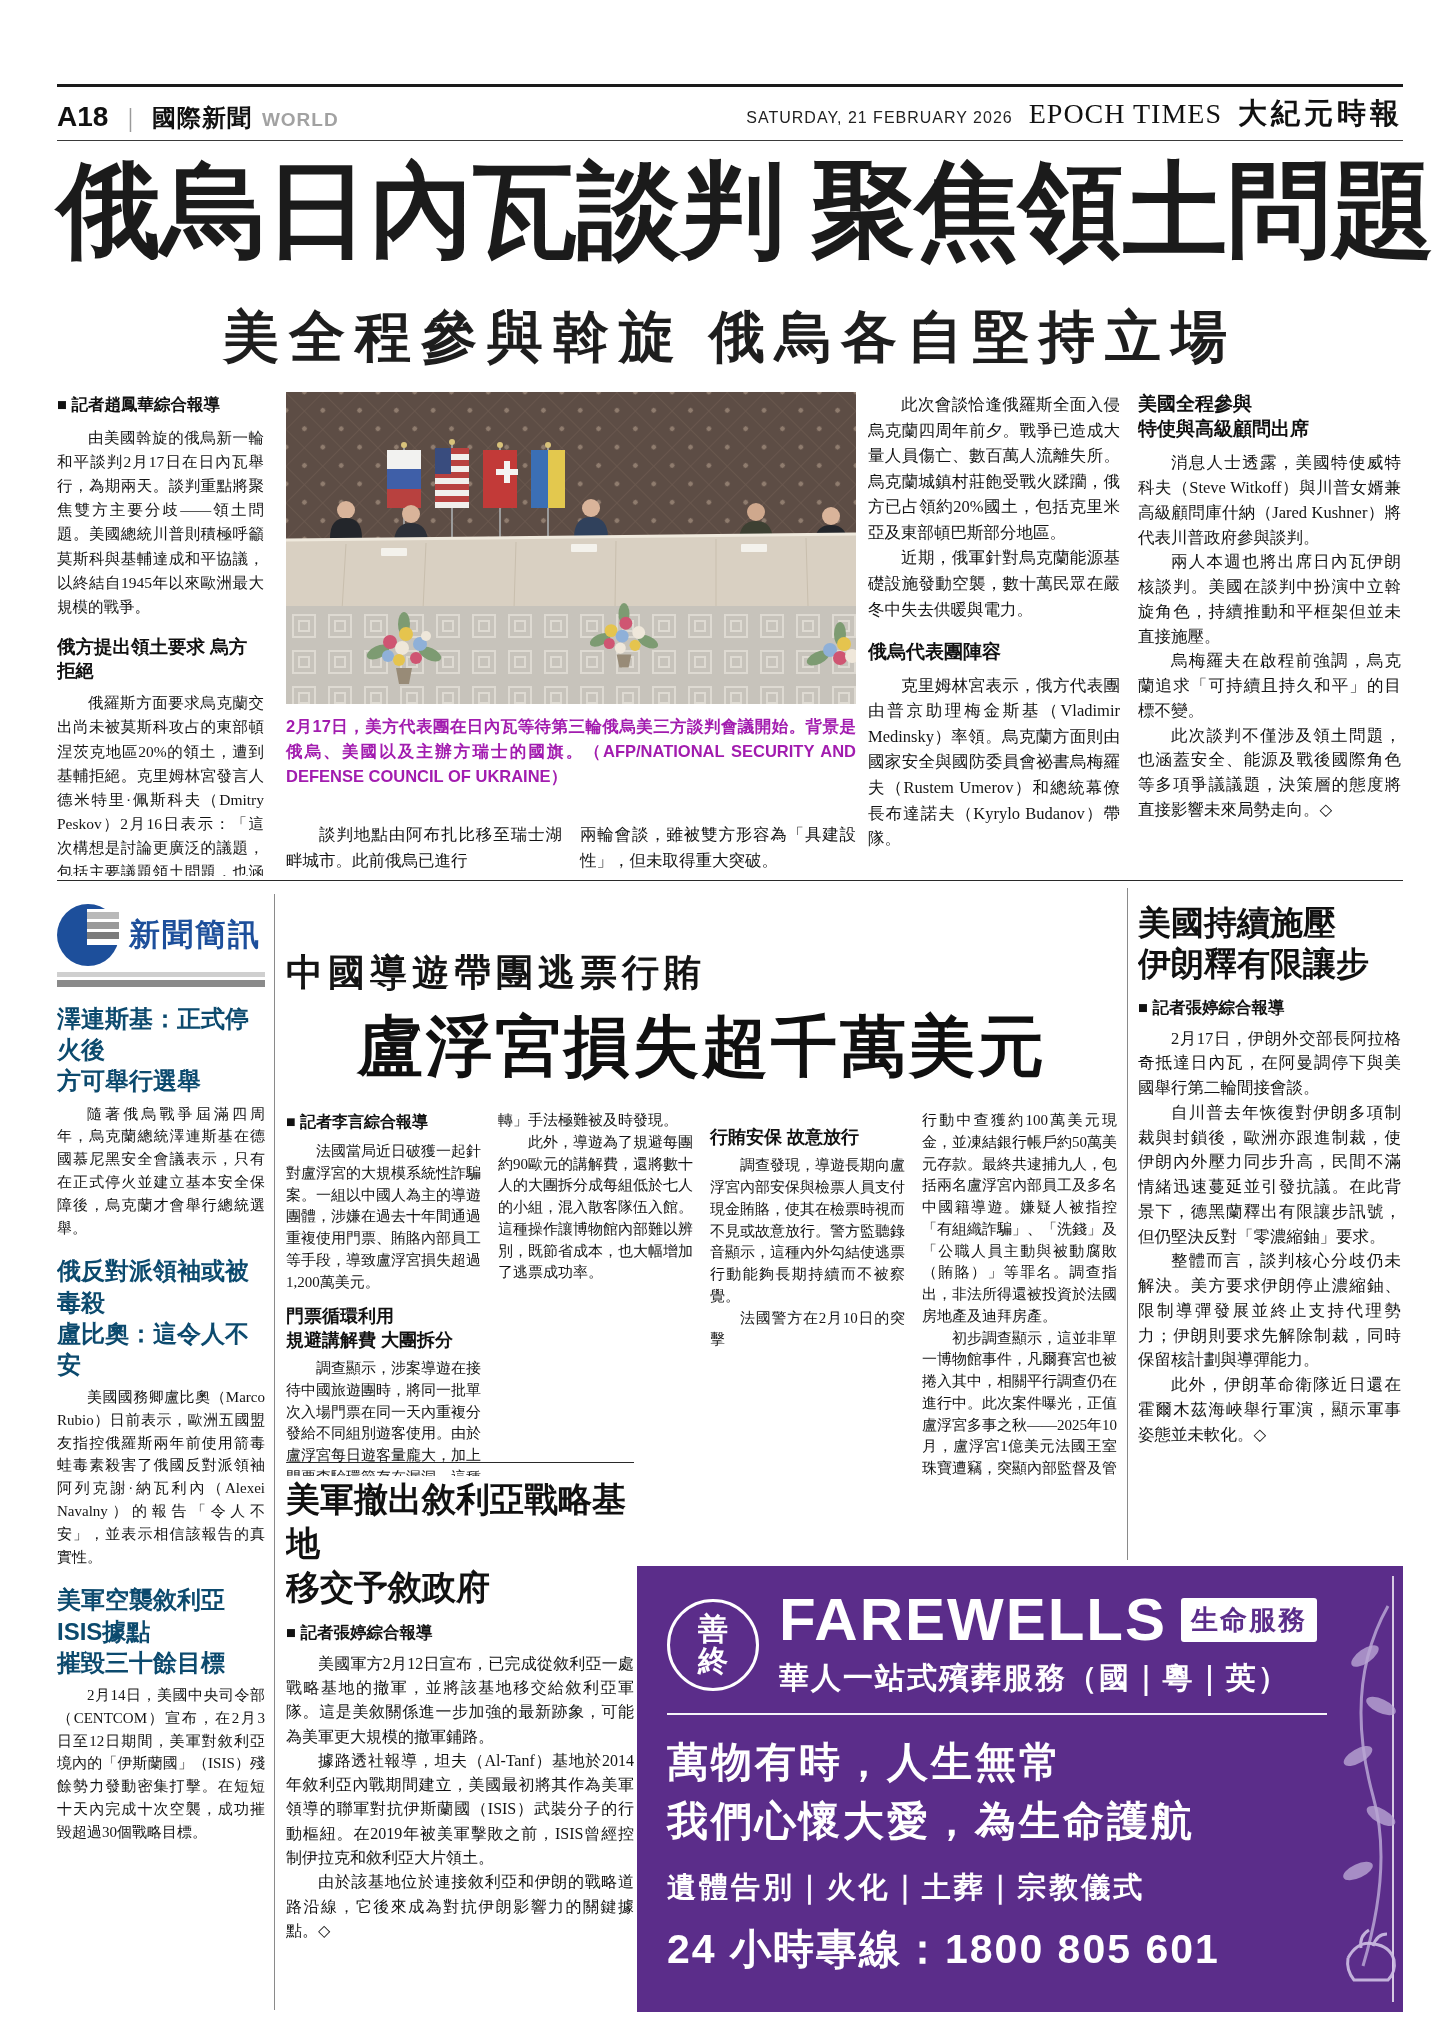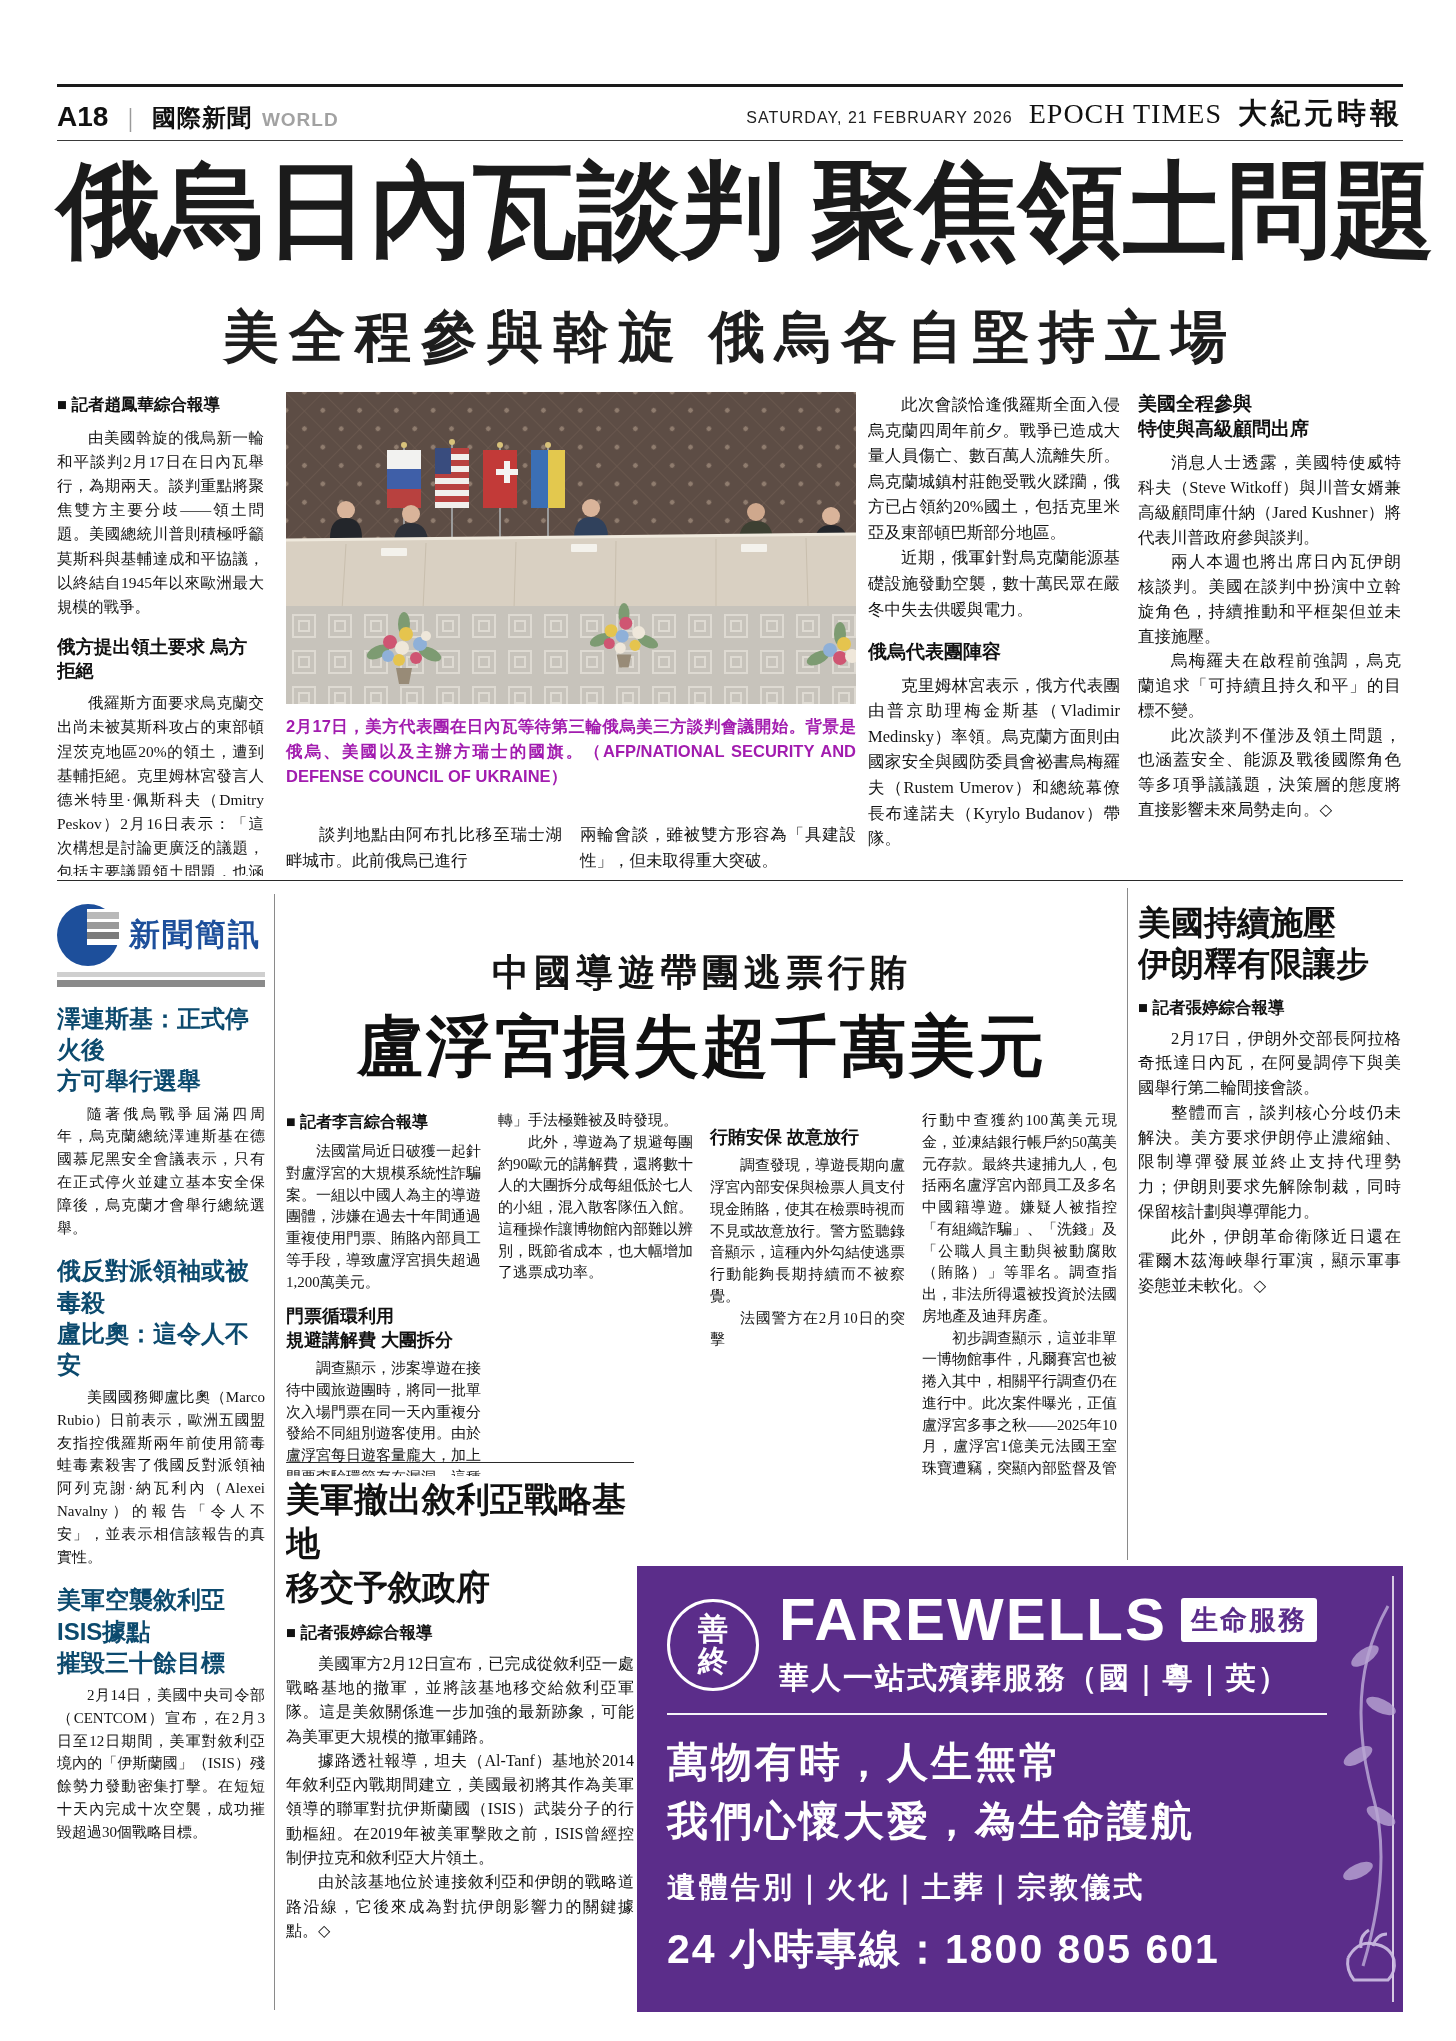--- a/index.html
+++ b/index.html
@@ -67,21 +67,21 @@
             color:#1d4f9b;letter-spacing:2px;white-space:nowrap;}
   .nb-bars{height:15px;margin:6px 0 2px 0;
            background:linear-gradient(#cfcfcf 0 5px,#ffffff 5px 8px,#8a8a8a 8px 15px);}
   .brief{margin-top:16px;}
   .brief-title{font-family:"Liberation Sans","DejaVu Sans",sans-serif;font-weight:700;font-size:24px;
                line-height:1.3;color:#0c4a6e;white-space:pre-line;margin-bottom:6px;}
   .brief-body{margin:0;text-indent:2em;text-align:justify;font-size:15px;line-height:1.52;}
 
   
   .louvre{left:286px;top:948px;width:832px;}
-  .louvre-kicker{text-align:center;font-family:Liberation Serif, serif;font-weight:700;
+  .louvre-kicker{text-align:left;font-family:Liberation Serif, serif;font-weight:700;
                  font-size:37px;letter-spacing:5px;color:#141414;}
   .louvre-big{text-align:center;font-family:"Liberation Sans","DejaVu Sans",sans-serif;font-weight:900;
               font-size:66px;letter-spacing:3px;color:#101010;margin-top:4px;white-space:nowrap;}
   .louvre-cols{display:flex;gap:17px;margin-top:18px;height:366px;overflow:hidden;}
   .louvre-cols .lcol{width:195px;font-size:15px;line-height:1.45;text-align:justify;}
   .lcol .subhd{font-size:18px;margin:12px 0 6px 0;}
   .lcol .byline{font-size:16px;}
 
   
   .iran{left:1138px;top:892px;width:263px;height:672px;overflow:hidden;}
@@ -367,20 +367,21 @@
         <p class="para">初步調查顯示，這並非單一博物館事件，凡爾賽宮也被捲入其中，相關平行調查仍在進行中。此次案件曝光，正值盧浮宮多事之秋——2025年10月，盧浮宮1億美元法國王室珠寶遭竊，突顯內部監督及管理制度的漏洞。◇</p>
       </div>
     </div>
   </section>
 
   <section class="abs iran">
     <div class="iran-head">美國持續施壓
 伊朗釋有限讓步</div>
     <div class="byline">■ 記者張婷綜合報導</div>
     <p class="para">2月17日，伊朗外交部長阿拉格奇抵達日內瓦，在阿曼調停下與美國舉行第二輪間接會談。</p>
+    <p class="para">自川普去年恢復對伊朗多項制裁與封鎖後，歐洲亦跟進制裁，使伊朗內外壓力同步升高，民間不滿情緒迅速蔓延並引發抗議。在此背景下，德黑蘭釋出有限讓步訊號，但仍堅決反對「零濃縮鈾」要求。</p>
     <p class="para">整體而言，談判核心分歧仍未解決。美方要求伊朗停止濃縮鈾、限制導彈發展並終止支持代理勢力；伊朗則要求先解除制裁，同時保留核計劃與導彈能力。</p>
     <p class="para">此外，伊朗革命衛隊近日還在霍爾木茲海峽舉行軍演，顯示軍事姿態並未軟化。◇</p>
   </section>
 
   <section class="abs syria">
     <div class="syria-head">美軍撤出敘利亞戰略基地
 移交予敘政府</div>
     <div class="byline">■ 記者張婷綜合報導</div>
     <p class="para">美國軍方2月12日宣布，已完成從敘利亞一處戰略基地的撤軍，並將該基地移交給敘利亞軍隊。這是美敘關係進一步加強的最新跡象，可能為美軍更大規模的撤軍鋪路。</p>
     <p class="para">據路透社報導，坦夫（Al-Tanf）基地於2014年敘利亞內戰期間建立，美國最初將其作為美軍領導的聯軍對抗伊斯蘭國（ISIS）武裝分子的行動樞紐。在2019年被美軍擊敗之前，ISIS曾經控制伊拉克和敘利亞大片領土。</p>

